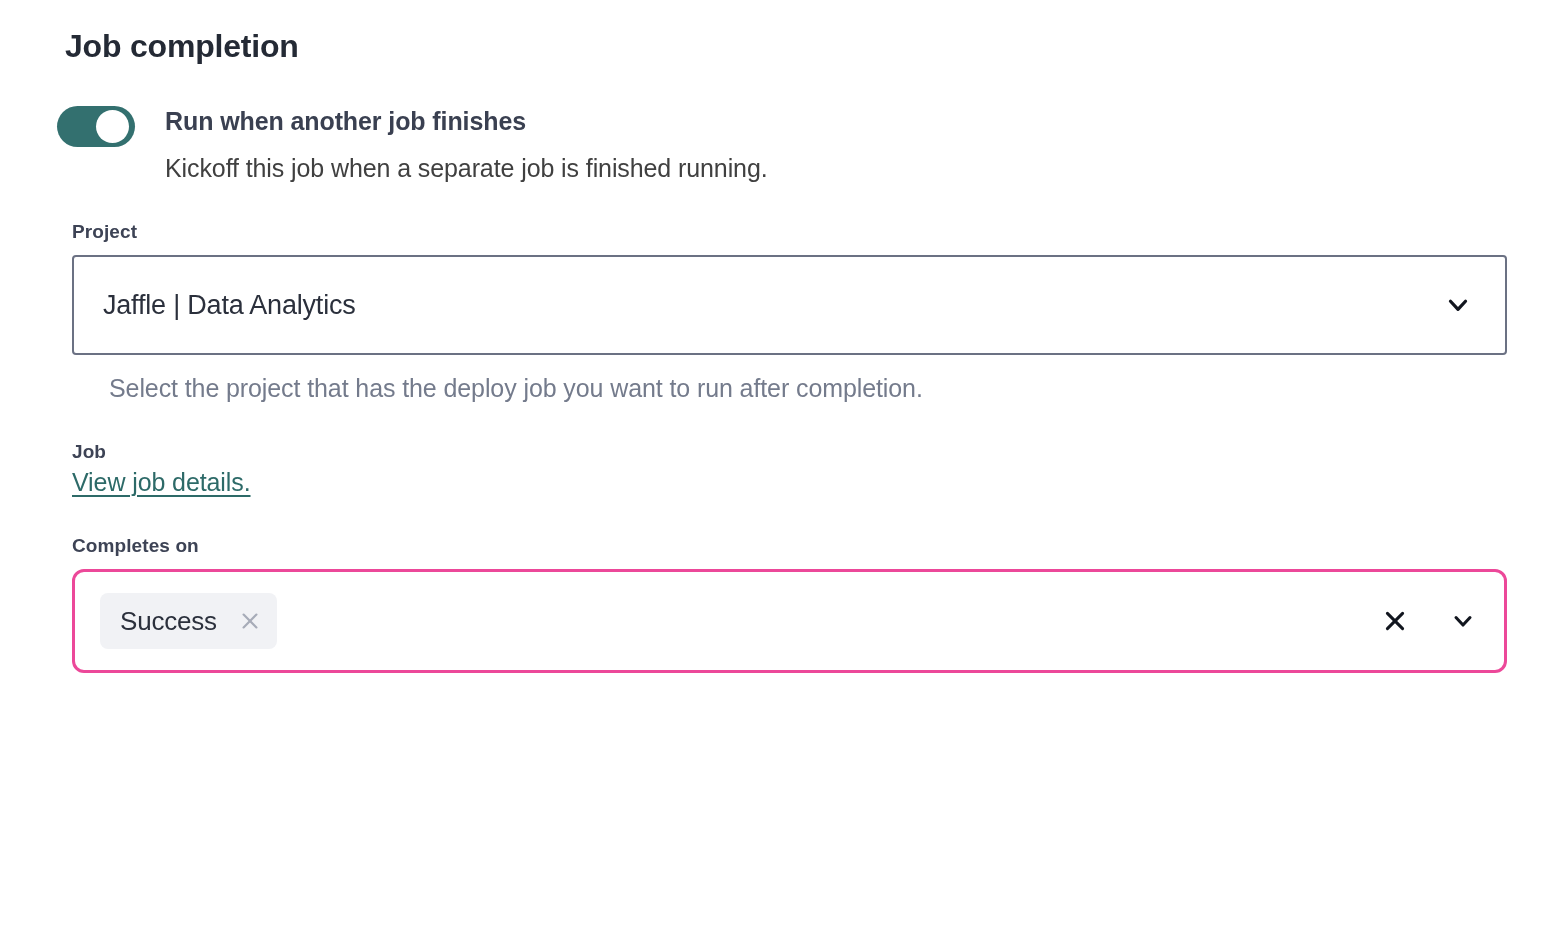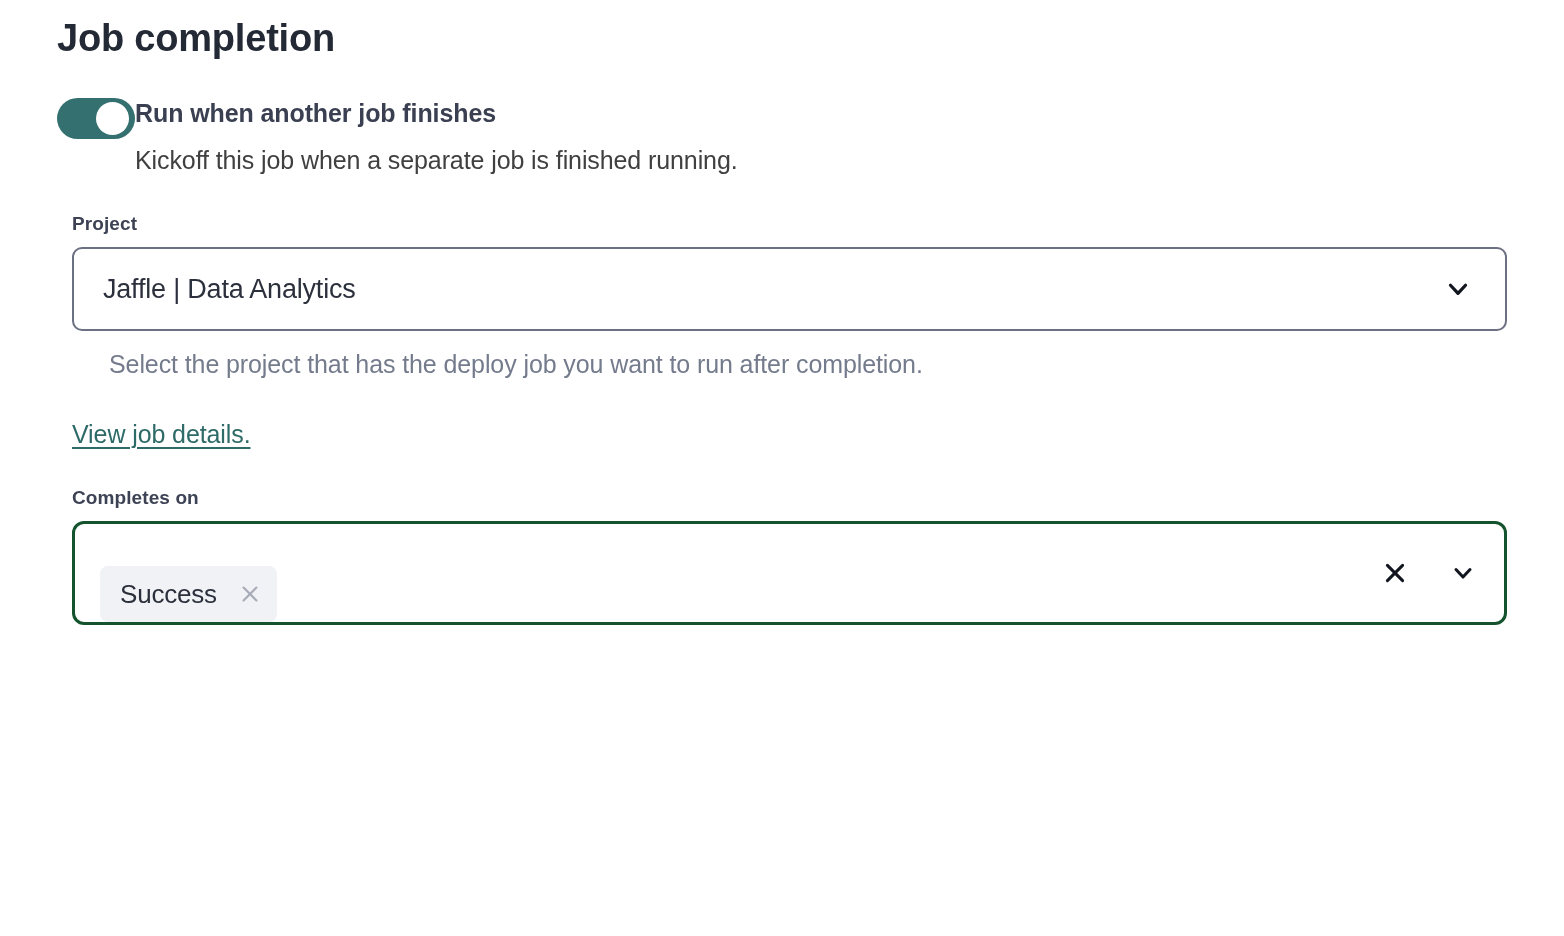--- a/index.html
+++ b/index.html
@@ -19,25 +19,25 @@
     position: relative;
     width: 1564px;
     height: 936px;
     background: #ffffff;
     box-sizing: border-box;
     padding: 0 57px;
   }
 
   
   .page-title {
-    font-size: 38px;
+    font-size: 32px;
     font-weight: 700;
     color: #242a35;
     letter-spacing: -0.2px;
-    margin: 0;
+    margin: 8px;
     padding-top: 19px;
     line-height: 38px;
   }
 
   
   .toggle-row {
     display: flex;
     align-items: flex-start;
     margin-top: 40px;
   }
@@ -54,20 +54,21 @@
   .toggle .knob {
     position: absolute;
     top: 4px;
     left: 39px;
     width: 33px;
     height: 33px;
     border-radius: 50%;
     background: #ffffff;
   }
   .toggle-text {
+    margin-left: 30px;
     padding-top: 0px;
   }
   .toggle-title {
     font-size: 25px;
     font-weight: 700;
     color: #3a4051;
     line-height: 32px;
     letter-spacing: -0.1px;
   }
   .toggle-desc {
@@ -88,23 +89,23 @@
     font-size: 19px;
     font-weight: 700;
     color: #3d4355;
     line-height: 24px;
     letter-spacing: 0.1px;
   }
 
   .select-box {
     position: relative;
     margin-top: 11px;
-    height: 84px;
+    height: 100px;
     border: 2px solid #6b7183;
-    border-radius: 10px;
+    border-radius: 4px;
     background: #ffffff;
     display: flex;
     align-items: center;
     box-sizing: border-box;
     cursor: pointer;
   }
   .select-value {
     font-size: 27px;
     font-weight: 400;
     color: #2b303c;
@@ -147,25 +148,25 @@
     margin-top: 1px;
     cursor: pointer;
     letter-spacing: -0.1px;
   }
 
   
   .multiselect {
     position: relative;
     margin-top: 11px;
     height: 104px;
-    border: 3px solid #14532d;
+    border: 3px solid #ec4899;
     border-radius: 12px;
     background: #ffffff;
     display: flex;
-    align-items: flex-end;
+    align-items: center;
     box-sizing: border-box;
     padding-left: 25px;
     cursor: text;
   }
   .chip {
     display: inline-flex;
     align-items: center;
     height: 56px;
     background: #f1f2f5;
     border-radius: 8px;
@@ -228,20 +229,21 @@
       <span class="chev">
         <svg width="30" height="30" viewBox="0 0 24 24" fill="none" stroke="#12161f" stroke-width="2.6" stroke-linecap="round" stroke-linejoin="round">
           <polyline points="6 9 12 15.5 18 9"></polyline>
         </svg>
       </span>
     </div>
     <div class="helper-text">Select the project that has the deploy job you want to run after completion.</div>
   </div>
 
   <div class="field">
+    <div class="field-label">Job</div>
     <a class="link">View job details.</a>
   </div>
 
   <div class="field">
     <div class="field-label">Completes on</div>
     <div class="multiselect">
       <span class="chip">
         <span class="chip-label">Success</span>
         <span class="chip-x">
           <svg width="22" height="22" viewBox="0 0 24 24" fill="none" stroke="#a7acb8" stroke-width="2.4" stroke-linecap="round">

